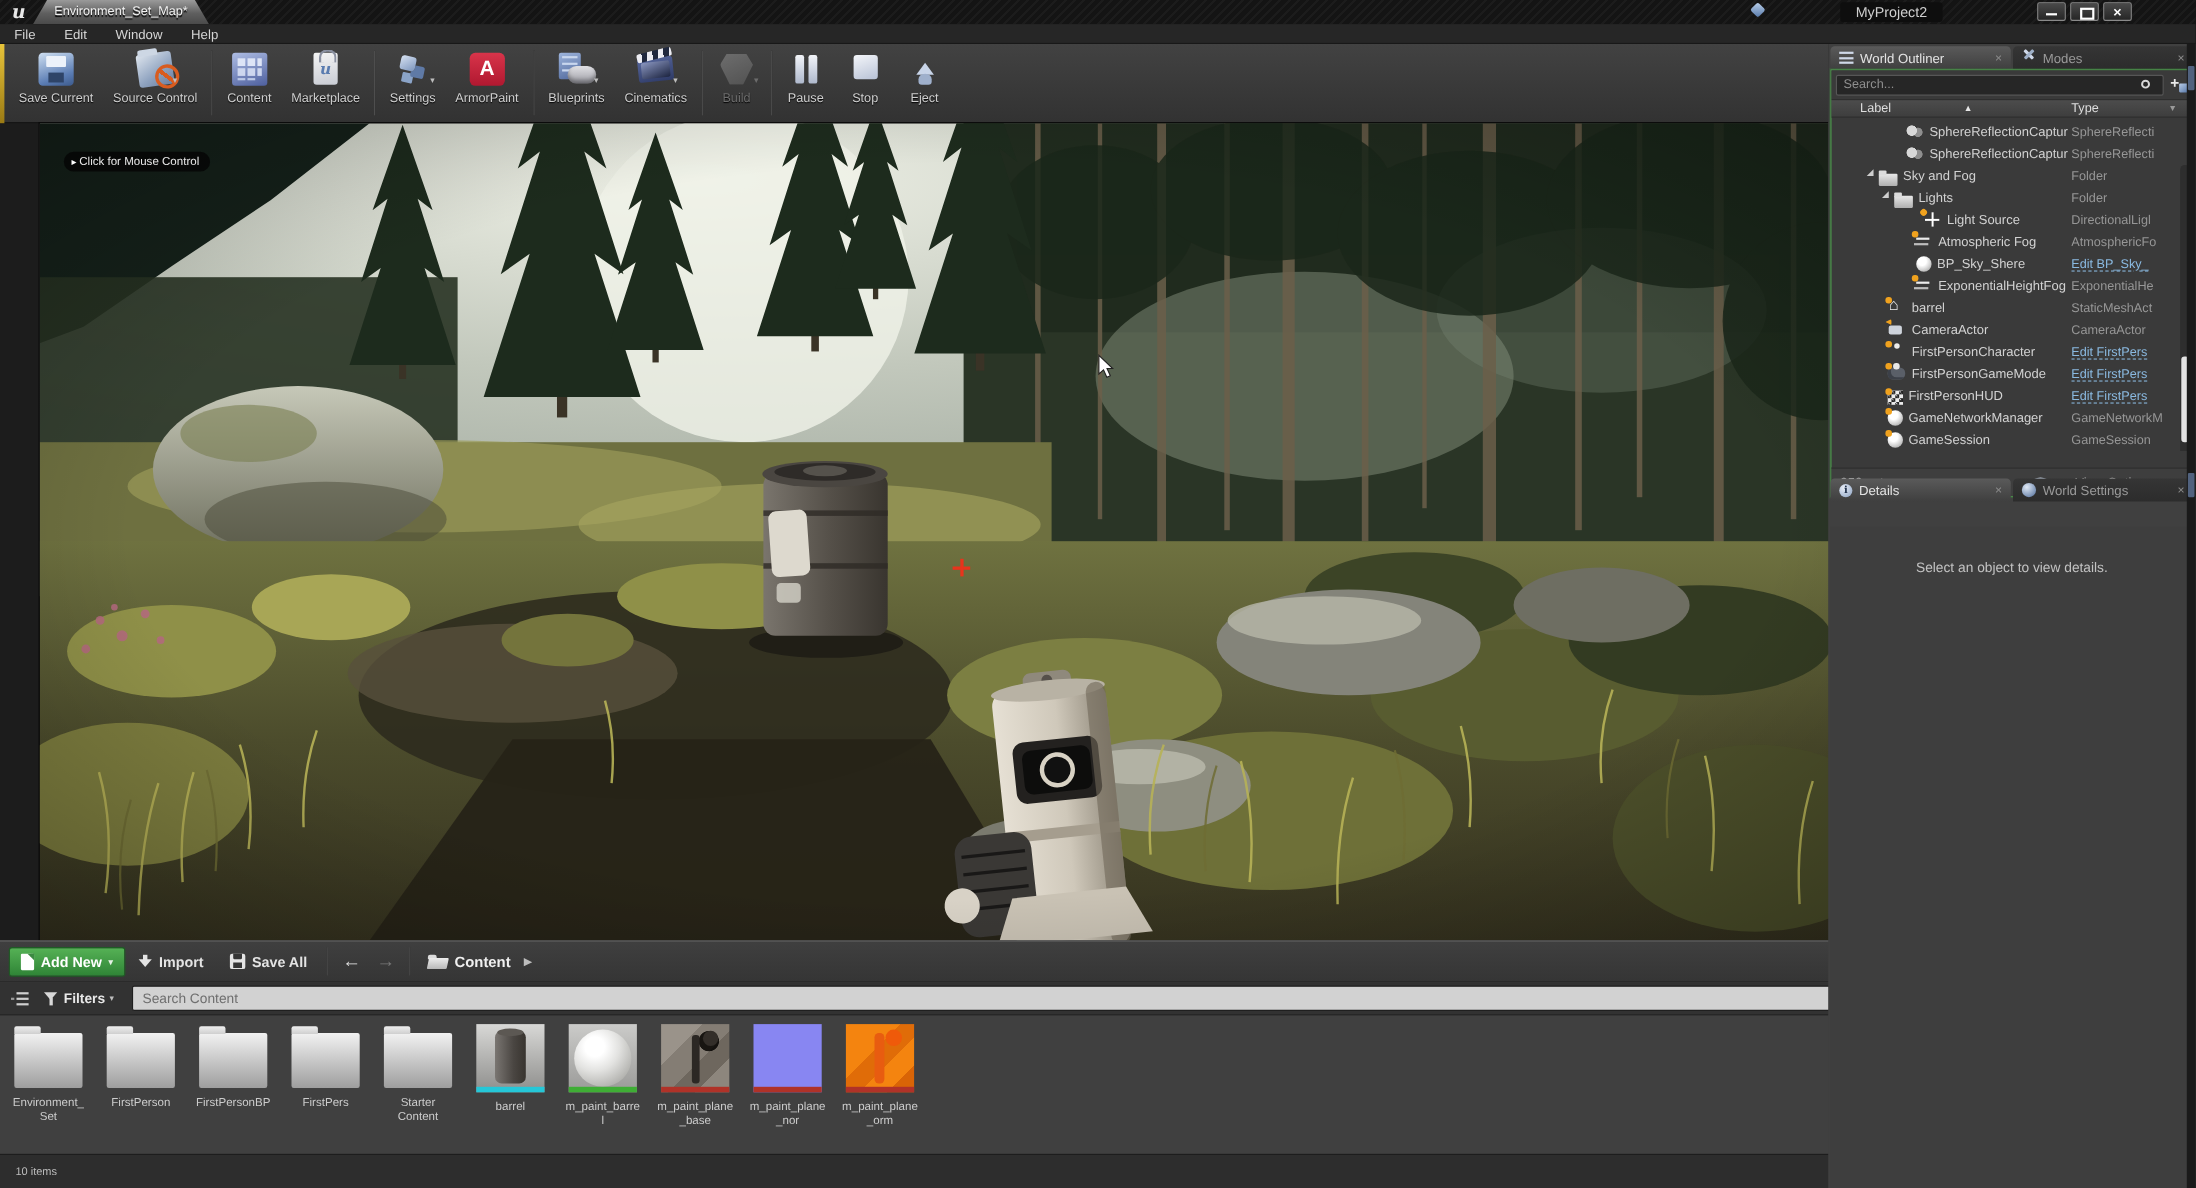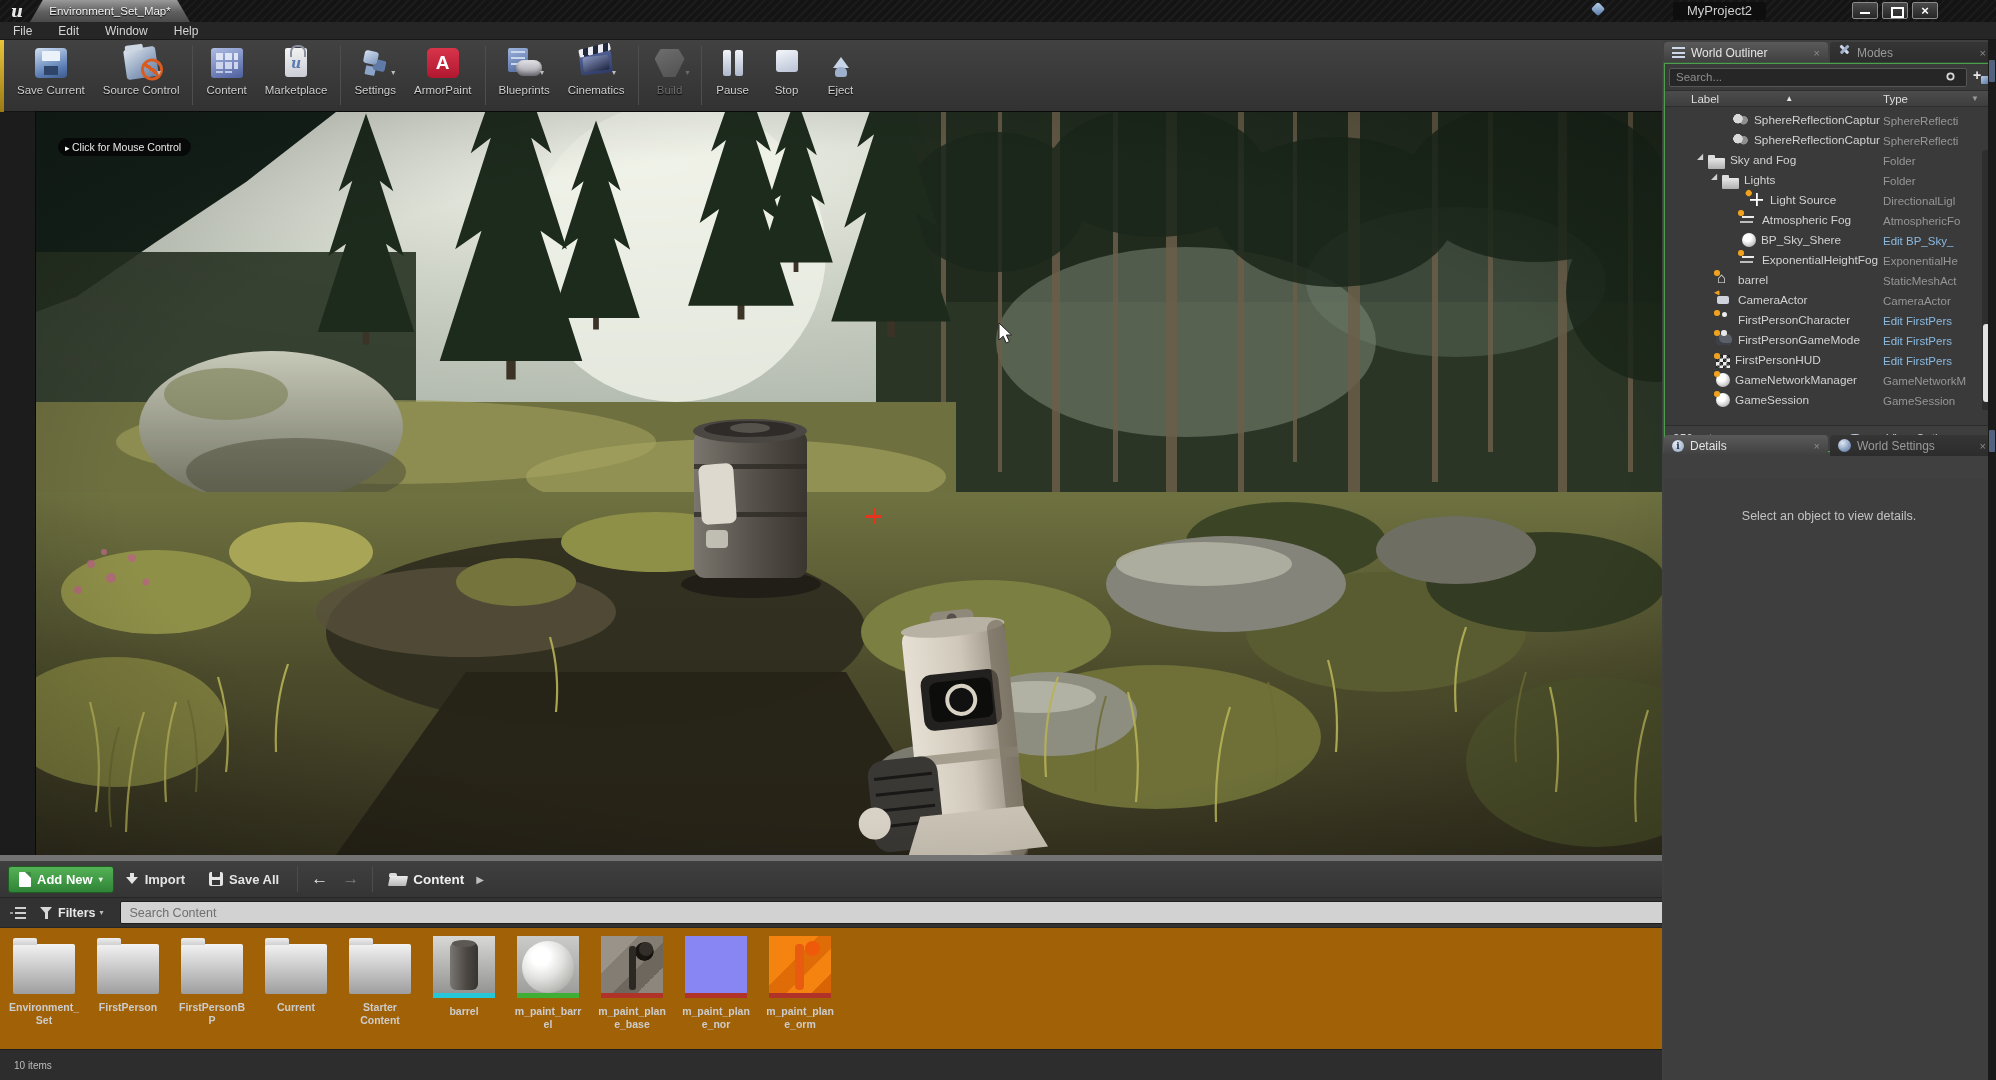--- a/index.html
+++ b/index.html
@@ -87,21 +87,21 @@
   #viewport { position:absolute; left:0; top:112px; width:1662px; height:743px; background:#000; outline:1px solid #0a0a0a;margin-left:36px; }
   #viewport svg { display:block; }
   #mouse-hint { position:absolute; left:22px; top:26px; height:18px; padding:0 10px 0 7px; background:rgba(5,5,5,.82);
     border-radius:9px; color:#e8e8e8; font-size:10.5px; line-height:18px; }
   #mouse-hint::before { content:"▸ "; color:#fff; font-size:9px; }
   #crosshair { position:absolute; left:830px; top:396px; width:16px; height:16px; }
   #crosshair::before { content:""; position:absolute; left:0; top:6.5px; width:16px; height:3px; background:#e8341c; }
   #crosshair::after { content:""; position:absolute; left:6.5px; top:0; width:3px; height:16px; background:#e8341c; }
 
   
-  #cbrowser { position:absolute; left:0; top:855px; width:1868px; height:225px; background:#a16207; border-top:6px solid #737373; }
+  #cbrowser { position:absolute; left:0; top:855px; width:1868px; height:225px; background:#404040; border-top:1px solid #737373; }
   #cb-toolbar { position:absolute; left:0; top:0; width:100%; height:37px; background:linear-gradient(180deg,#3f3f3f,#353535);
     border-bottom:1px solid #262626; display:flex; align-items:center; padding:0 8px; }
   #addnew-btn { height:27px; background:linear-gradient(180deg,#55b155,#2f8436); border:1px solid #1e5c24; border-radius:3px;
     display:flex; align-items:center; gap:6px; padding:0 10px; color:#fff; font-weight:bold; font-size:13px; }
   .pg-icon { width:12px; height:15px; background:#fff; border-radius:1px; position:relative; }
   .pg-icon::before { content:""; position:absolute; right:0; top:0; border:3px solid #3c8a42; border-left-color:transparent; border-bottom-color:transparent; }
   .drop-arrow { font-size:8px; color:#e6f2e6; }
   .cb-btn { display:flex; align-items:center; gap:6px; color:#e4e4e4; font-weight:bold; font-size:13px; padding:0 12px; height:27px; }
   .imp-icon { width:13px; height:13px; position:relative; }
   .imp-icon::before { content:""; position:absolute; left:4.5px; top:0; width:4px; height:6px; background:#e4e4e4; }
@@ -134,21 +134,21 @@
     font-size:12.5px; color:#333; padding:0 28px 0 9px; }
   #cb-search::placeholder { color:#6f6f6f; }
   .mag { width:9px; height:9px; border:2px solid #3a3a3a; border-radius:50%; position:relative; }
   .mag::after { content:""; position:absolute; left:8px; top:8px; width:6px; height:2.5px; background:#3a3a3a; transform:rotate(40deg); border-radius:1px; }
   #cb-mag { position:absolute; right:56px; top:9px; }
   .savesearch-icon { width:14px; height:14px; background:#a8a8a8; border-radius:2px; margin-left:26px; position:relative; }
   .savesearch-icon::before { content:""; position:absolute; left:3px; top:1px; right:3px; height:4px; background:#323232; }
 
   #cb-grid { position:absolute; left:0; top:67px; width:100%; height:126px; display:flex; align-items:flex-start; padding:8px 0 0 8px; gap:12px; }
   .tile { width:72px; display:flex; flex-direction:column; align-items:center; }
-  .tile .cap { margin-top:7px; color:#cccccc; font-size:10.5px; line-height:1.2; text-align:center; overflow-wrap:anywhere; max-width:70px;font-weight:bold; }
+  .tile .cap { margin-top:7px; color:#cccccc; font-size:10.5px; line-height:1.2; text-align:center; overflow-wrap:anywhere; max-width:70px; }
   .thumb { width:62px; height:62px; position:relative; }
   .th-folder { width:62px; height:50px; margin-top:8px; background:linear-gradient(180deg,#f2f2f2,#9e9e9e); border-radius:2px; position:relative; }
   .th-folder::before { content:""; position:absolute; left:0; top:-6px; width:24px; height:7px; background:linear-gradient(180deg,#efefef,#cfcfcf); border-radius:2px 2px 0 0; }
   .bar { position:absolute; left:0; right:0; bottom:0; height:5px; }
   .th-barrel { background:linear-gradient(180deg,#d8d8d6,#8e8e8c); }
   .th-barrel::before { content:""; position:absolute; left:17px; top:6px; width:28px; height:48px; background:linear-gradient(90deg,#7a7672,#4a4642 60%,#38342f); border-radius:6px; }
   .th-barrel::after { content:""; position:absolute; left:19px; top:4px; width:24px; height:7px; background:#5c5853; border-radius:50%; }
   .th-sphere { background:linear-gradient(180deg,#cbcbc9,#9a9a98); }
   .th-sphere::before { content:""; position:absolute; left:5px; top:5px; width:52px; height:52px; border-radius:50%;
     background:radial-gradient(circle at 36% 30%, #ffffff 0 18%, #e2e2e0 45%, #a8a8a4 85%); }
@@ -593,21 +593,21 @@
         <div class="th-folder">
           
         </div>
         <div class="cap">FirstPersonBP</div>
       </div>
 
       <div class="tile">
         <div class="th-folder">
           
         </div>
-        <div class="cap">Current</div>
+        <div class="cap">FirstPers</div>
       </div>
 
       <div class="tile">
         <div class="th-folder">
           
         </div>
         <div class="cap">Starter Content</div>
       </div>
 
       <div class="tile">

